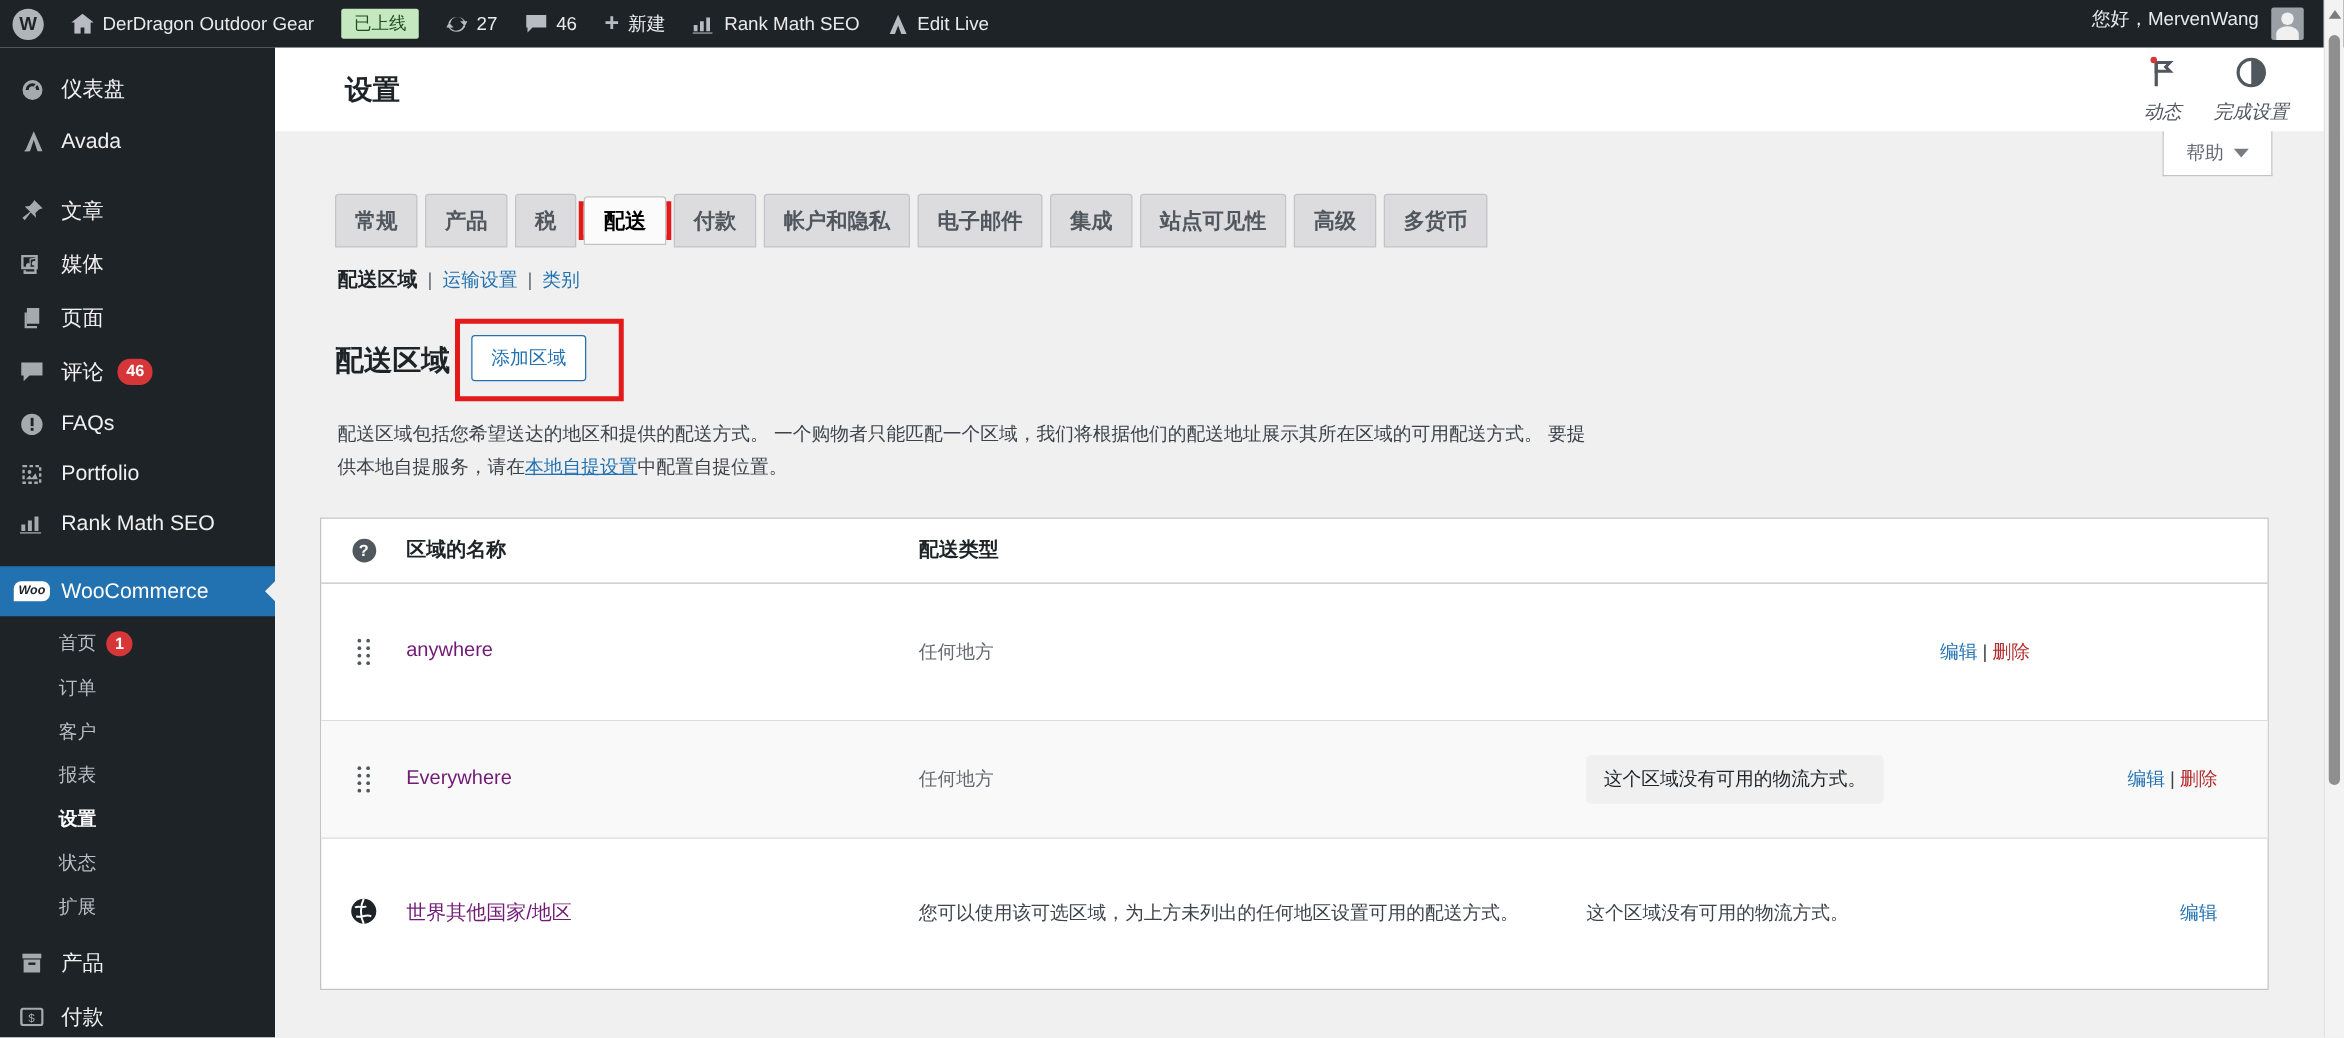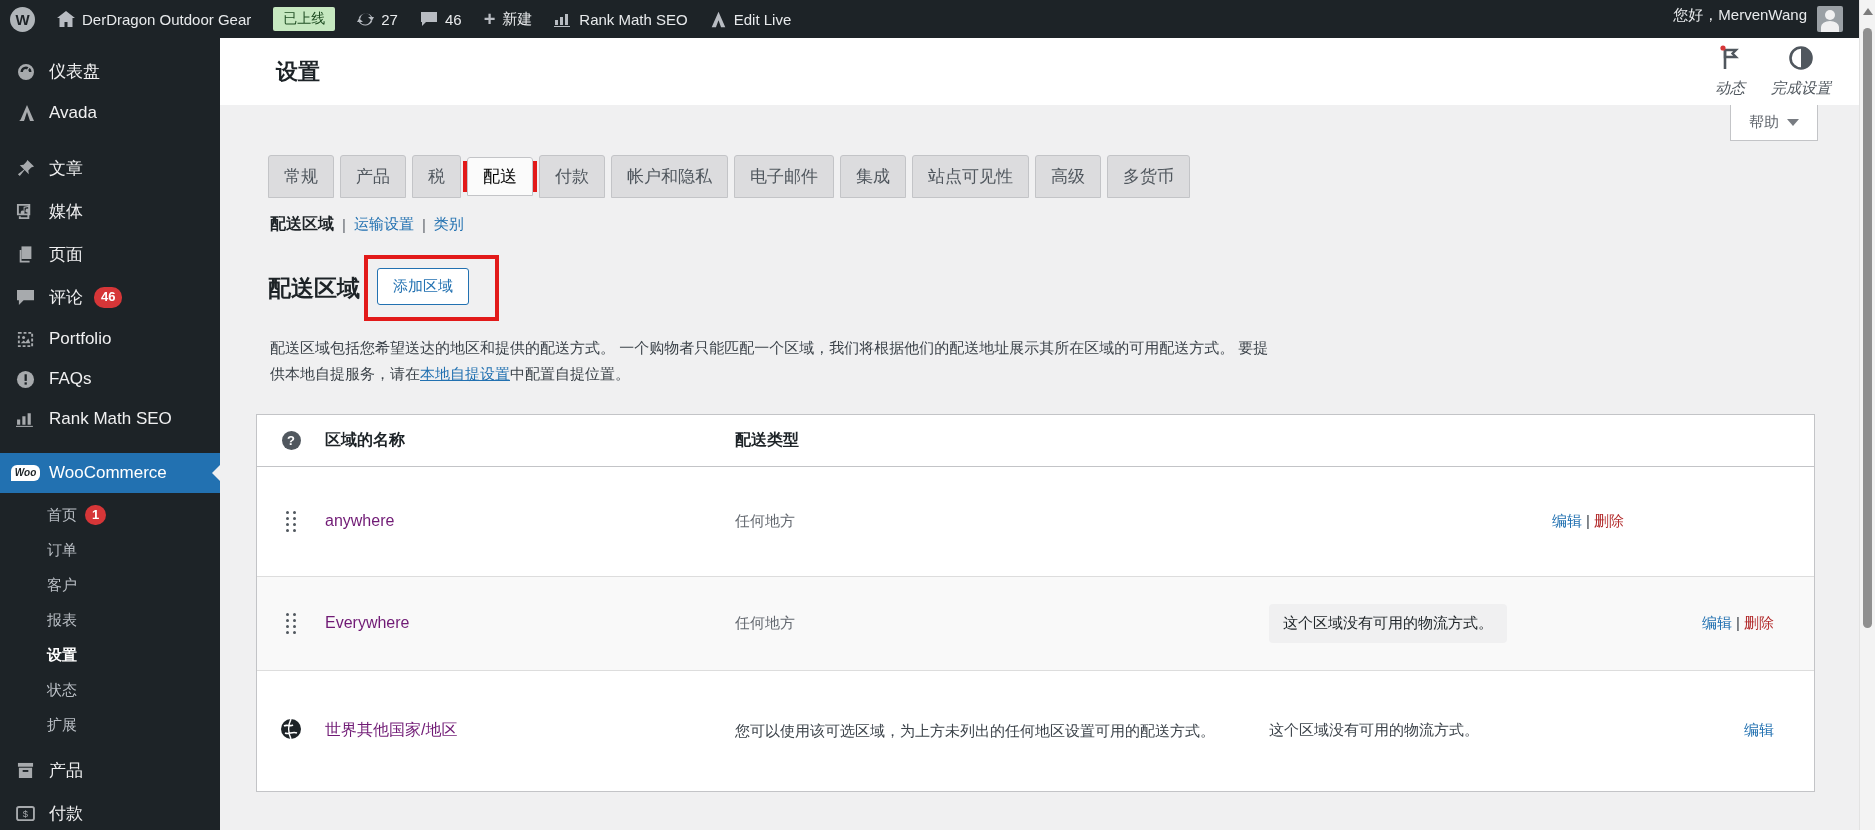--- a/index.html
+++ b/index.html
@@ -32,38 +32,38 @@
   .sidebar { width:220px; background:#1d2327; color:#f0f0f1; flex-shrink:0; padding-top:12px; font-size:17px; }
   .menu-item { display:flex; align-items:center; gap:11px; padding:10px 8px 10px 13px; cursor:pointer; color:#f0f0f1; }
   .menu-item .mi-icon { width:25px; display:inline-flex; justify-content:center; align-items:center; color:#a7aaad; flex-shrink:0; }
   .menu-sep { height:14px; }
   .menu-item.active-wc { background:#2271b1; color:#fff; position:relative;text-align:right; }
   .menu-item.active-wc::after { content:""; position:absolute; right:0; top:50%; margin-top:-8px;
     border:8px solid transparent; border-right-color:#f0f0f1; }
   .woo-bubble { background:#fff; color:#1d2327; font-weight:bold; font-style:italic; font-size:10px;
     border-radius:6px 6px 6px 0; padding:3px 4px; line-height:1; }
   .submenu { padding:4px 0 6px 0; }
-  .submenu-item { padding:8px 8px 8px 47px; font-size:15px; color:#b9bec4; cursor:pointer; display:flex; align-items:center; gap:8px; }
+  .submenu-item { padding:8px 8px 8px 47px; font-size:15px; color:#b9bec4; cursor:pointer; display:flex; gap:8px; }
   .submenu-item.current { color:#fff; font-weight:bold; }
   .count-badge { background:#d63638; color:#fff; font-size:13px; font-weight:bold; border-radius:10px;
     padding:1px 7px; line-height:1.4; }
   
   .content { flex:1; position:relative; background:#f0f0f1; }
   .page-header { height:67px; background:#fff; display:flex; align-items:center; padding:0 44px 0 56px; }
   .page-title { font-size:22px; font-weight:bold; color:#1d2327; flex:1; }
   .header-actions { display:flex; gap:26px; }
   .ha-item { display:flex; flex-direction:column; align-items:center; gap:4px; cursor:pointer;font-style:italic; }
   .ha-label { font-size:15px; color:#50575e; }
   .help-tab { position:absolute; top:67px; right:57px; background:#fff; border:1px solid #c3c4c7; border-top:none;
     padding:8px 18px; font-size:15px; color:#646970; display:flex; align-items:center; gap:8px; cursor:pointer; }
   .caret-down { width:0; height:0; border-left:6px solid transparent; border-right:6px solid transparent;
     border-top:7px solid #787c82; }
   
   .tabs { margin:50px 0 0 48px; display:flex; align-items:center; }
-  .tab { background:#dcdcde; border:1px solid #c3c4c7; color:#50575e; font-weight:normal; font-size:17px;
+  .tab { background:#dcdcde; border:1px solid #c3c4c7; color:#50575e; font-weight:bold; font-size:17px;
     padding:9px 15px; margin-right:6px; border-radius:3px 3px 0 0; cursor:pointer; white-space:nowrap; }
   .tab-annotation { display:inline-block; border:4px solid #e21a1a; margin:-4px 2px -4px -4px; }
   .tab.active { background:#fbfbfb; color:#000; margin-right:0; }
   .subnav { margin:16px 0 0 50px; font-size:15px; display:flex; align-items:center; gap:8px; }
   .subnav .current-sub { font-weight:bold; color:#1d2327; font-size:16px; }
   .subnav .sep { color:#646970; }
   a.link { color:#2271b1; cursor:pointer; text-decoration:none; }
   a.link-u { color:#2271b1; cursor:pointer; text-decoration:underline; }
   
   .zone-row { margin:20px 0 0 48px; display:flex; align-items:center; }
@@ -215,36 +215,36 @@
         <svg width="19" height="17" viewBox="0 0 20 18">
             <path d="M1 1h18v11H8l-5 5v-5H1z" fill="#a7aaad"></path>
           </svg>
       </span>
       <span>评论</span>
       <span class="count-badge">46</span>
     </div>
     <div class="menu-item">
       <span class="mi-icon">
         <svg width="19" height="19" viewBox="0 0 20 20">
+            <circle cx="10" cy="10" r="9" fill="#a7aaad"></circle>
+            <rect x="9" y="4.5" width="2.4" height="7" fill="#1d2327"></rect>
+            <rect x="9" y="13" width="2.4" height="2.4" fill="#1d2327"></rect>
+          </svg>
+      </span>
+      <span>FAQs</span>
+    </div>
+    <div class="menu-item">
+      <span class="mi-icon">
+        <svg width="19" height="19" viewBox="0 0 20 20">
             <rect x="3" y="3" width="14" height="14" fill="none" stroke="#a7aaad" stroke-width="2" stroke-dasharray="3 2"></rect>
             <circle cx="8" cy="8" r="1.6" fill="#a7aaad"></circle>
             <path d="M5 14l3-3 2 2 3-4 2 5z" fill="#a7aaad"></path>
           </svg>
       </span>
       <span>Portfolio</span>
-    </div>
-    <div class="menu-item">
-      <span class="mi-icon">
-        <svg width="19" height="19" viewBox="0 0 20 20">
-            <circle cx="10" cy="10" r="9" fill="#a7aaad"></circle>
-            <rect x="9" y="4.5" width="2.4" height="7" fill="#1d2327"></rect>
-            <rect x="9" y="13" width="2.4" height="2.4" fill="#1d2327"></rect>
-          </svg>
-      </span>
-      <span>FAQs</span>
     </div>
     <div class="menu-item">
       <span class="mi-icon">
         <svg width="19" height="16" viewBox="0 0 18 15">
             <path d="M1 13h3V8H1zM6 13h3V5H6zM11 13h3V2h-3z" fill="#a7aaad"></path>
             <path d="M0 14h16v1H0z" fill="#a7aaad"></path>
           </svg>
       </span>
       <span>Rank Math SEO</span>
     </div>

